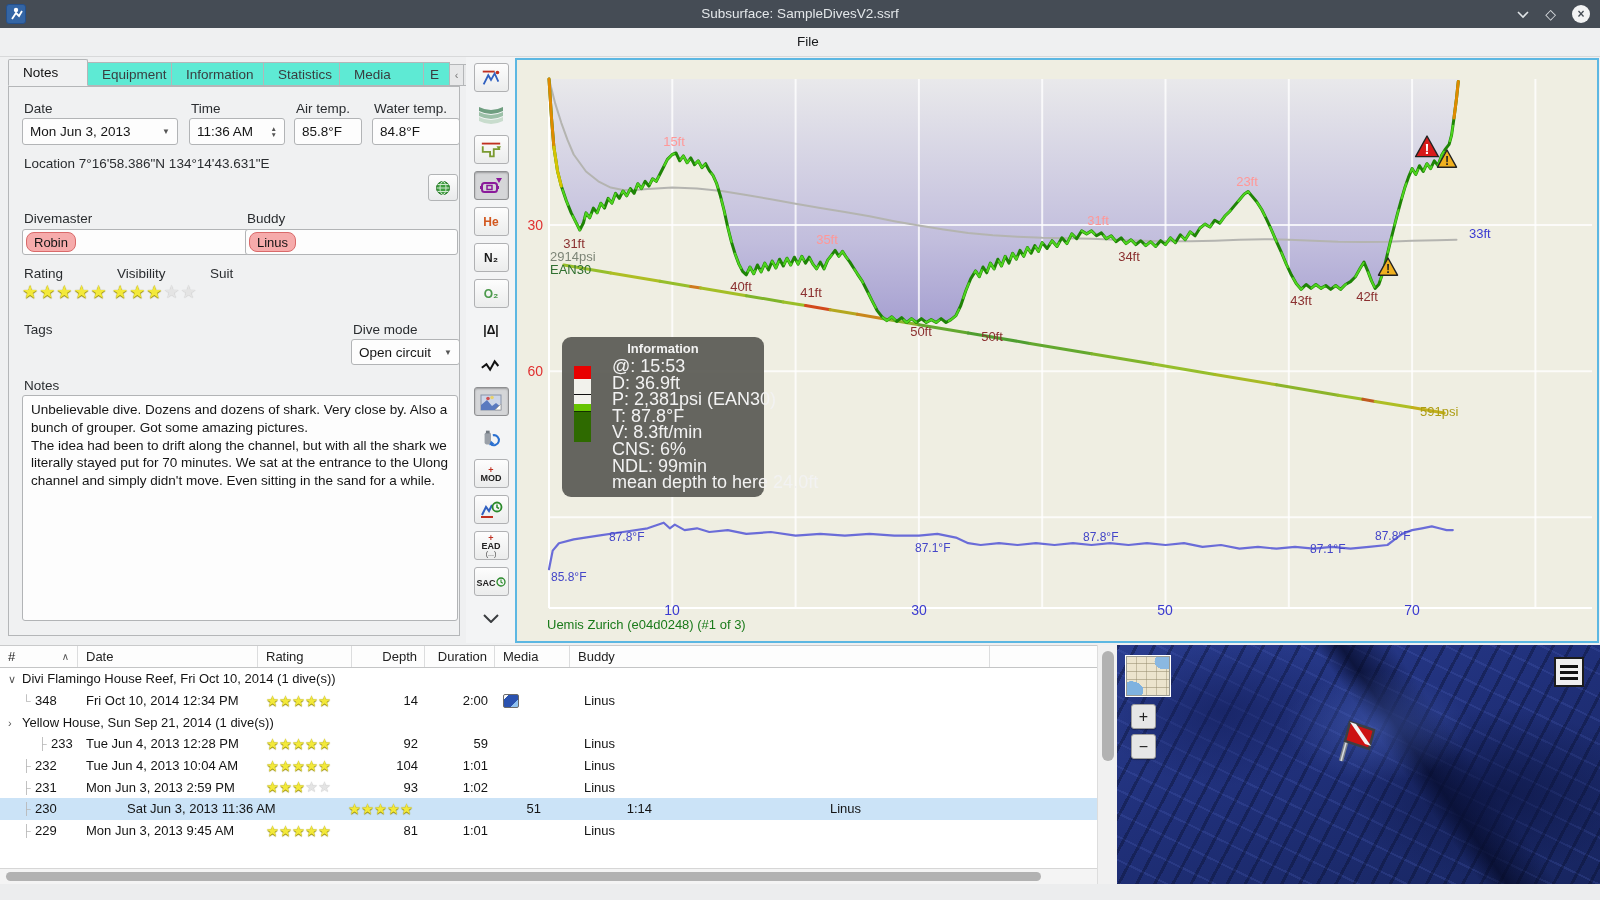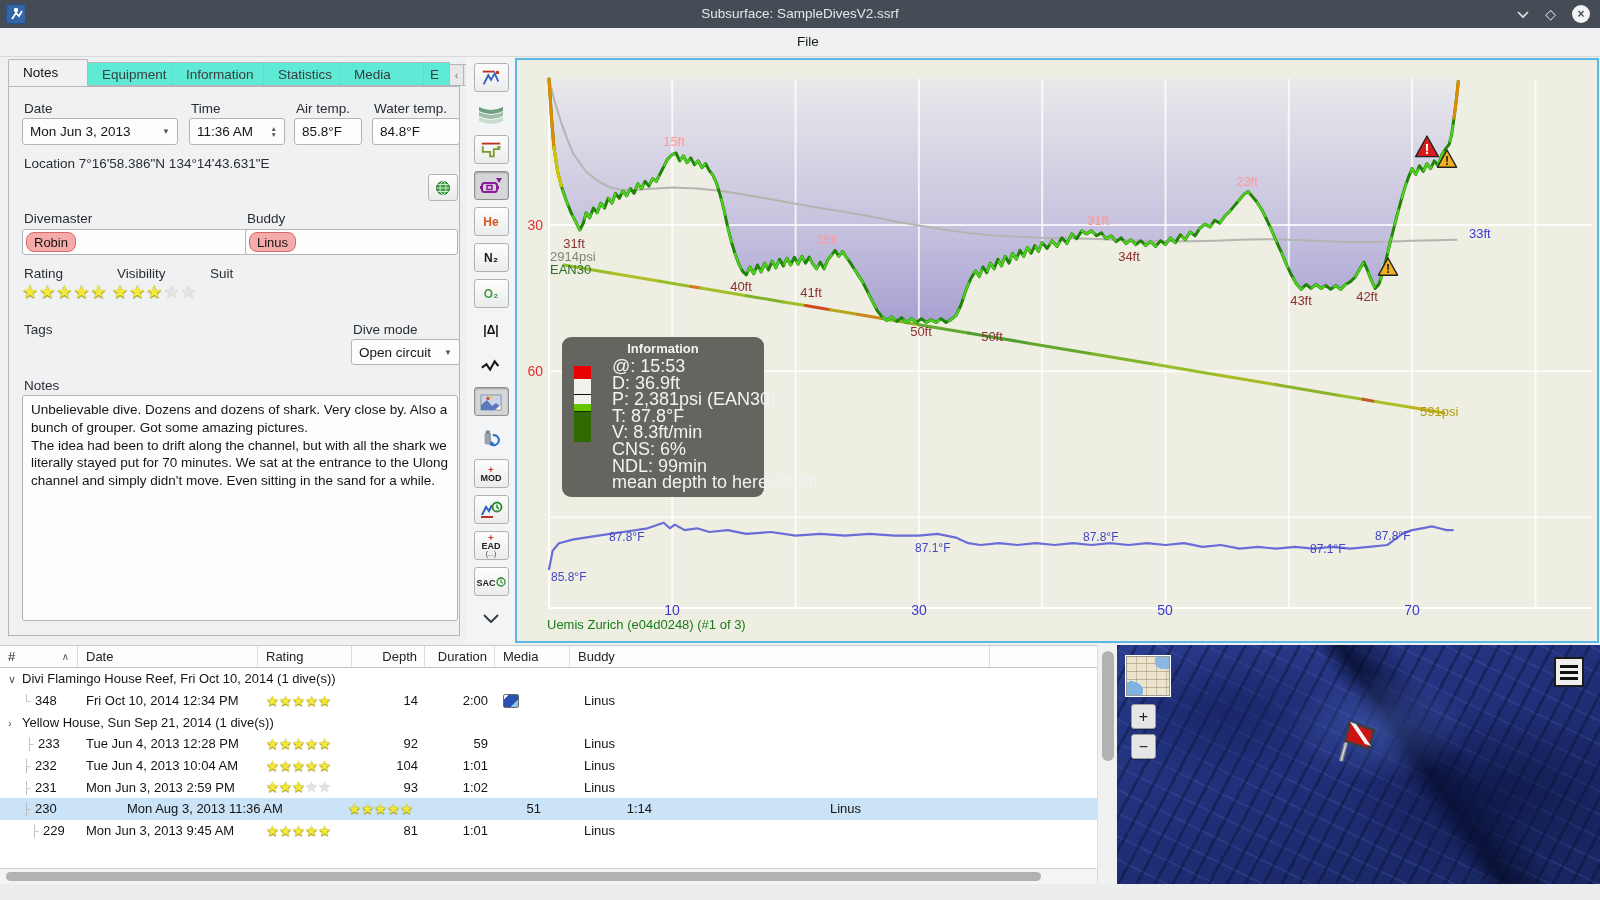--- a/index.html
+++ b/index.html
@@ -435,21 +435,21 @@
         <div class="cell tstars" style="width:94px"><span class=""><span class="st on">★</span><span class="st on">★</span><span class="st on">★</span><span class="st on">★</span><span class="st on">★</span></span></div>
         <div class="cell r" style="width:73px">14</div>
         <div class="cell r" style="width:70px">2:00</div>
         <div class="cell" style="width:75px"><span class="media-ico"></span></div>
         <div class="cell" style="width:420px;padding-left:14px">Linus</div>
       </div>
       <div class="dl-row">
         <span class="trip-label"><span class="expander">›</span>Yellow House, Sun Sep 21, 2014 (1 dive(s))</span>
       </div>
       <div class="dl-row dive">
-        <div class="cell" style="width:78px;padding-left:3px"><span class="conn">├</span><span class="dnum">233</span></div>
+        <div class="cell" style="width:78px;padding-left:16px"><span class="conn">├</span><span class="dnum">233</span></div>
         <div class="cell" style="width:180px">Tue Jun 4, 2013 12:28 PM</div>
         <div class="cell tstars" style="width:94px"><span class=""><span class="st on">★</span><span class="st on">★</span><span class="st on">★</span><span class="st on">★</span><span class="st on">★</span></span></div>
         <div class="cell r" style="width:73px">92</div>
         <div class="cell r" style="width:70px">59</div>
         <div class="cell" style="width:75px"></div>
         <div class="cell" style="width:420px;padding-left:14px">Linus</div>
       </div>
       <div class="dl-row dive">
         <div class="cell" style="width:78px;padding-left:0"><span class="conn">├</span><span class="dnum">232</span></div>
         <div class="cell" style="width:180px">Tue Jun 4, 2013 10:04 AM</div>
@@ -463,29 +463,29 @@
         <div class="cell" style="width:78px;padding-left:0"><span class="conn">├</span><span class="dnum">231</span></div>
         <div class="cell" style="width:180px">Mon Jun 3, 2013 2:59 PM</div>
         <div class="cell tstars" style="width:94px"><span class=""><span class="st on">★</span><span class="st on">★</span><span class="st on">★</span><span class="st off">★</span><span class="st off">★</span></span></div>
         <div class="cell r" style="width:73px">93</div>
         <div class="cell r" style="width:70px">1:02</div>
         <div class="cell" style="width:75px"></div>
         <div class="cell" style="width:420px;padding-left:14px">Linus</div>
       </div>
       <div class="dl-row dive sel">
         <div class="cell" style="width:78px;padding-left:0"><span class="conn">├</span><span class="dnum">230</span></div>
-        <div class="cell" style="width:180px">Mon Aug 3, 2013 11:36 AM</div>
+        <div class="cell" style="width:180px">Sat Jun 3, 2013 11:36 AM</div>
         <div class="cell tstars" style="width:94px"><span class=""><span class="st on">★</span><span class="st on">★</span><span class="st on">★</span><span class="st on">★</span><span class="st on">★</span></span></div>
         <div class="cell r" style="width:73px">51</div>
         <div class="cell r" style="width:70px">1:14</div>
         <div class="cell" style="width:75px"></div>
         <div class="cell" style="width:420px;padding-left:14px">Linus</div>
       </div>
       <div class="dl-row dive">
-        <div class="cell" style="width:78px;padding-left:8px"><span class="conn">├</span><span class="dnum">229</span></div>
+        <div class="cell" style="width:78px;padding-left:0"><span class="conn">├</span><span class="dnum">229</span></div>
         <div class="cell" style="width:180px">Mon Jun 3, 2013 9:45 AM</div>
         <div class="cell tstars" style="width:94px"><span class=""><span class="st on">★</span><span class="st on">★</span><span class="st on">★</span><span class="st on">★</span><span class="st on">★</span></span></div>
         <div class="cell r" style="width:73px">81</div>
         <div class="cell r" style="width:70px">1:01</div>
         <div class="cell" style="width:75px"></div>
         <div class="cell" style="width:420px;padding-left:14px">Linus</div>
       </div>
     </div>
 </div>
 <div class="hscroll">

